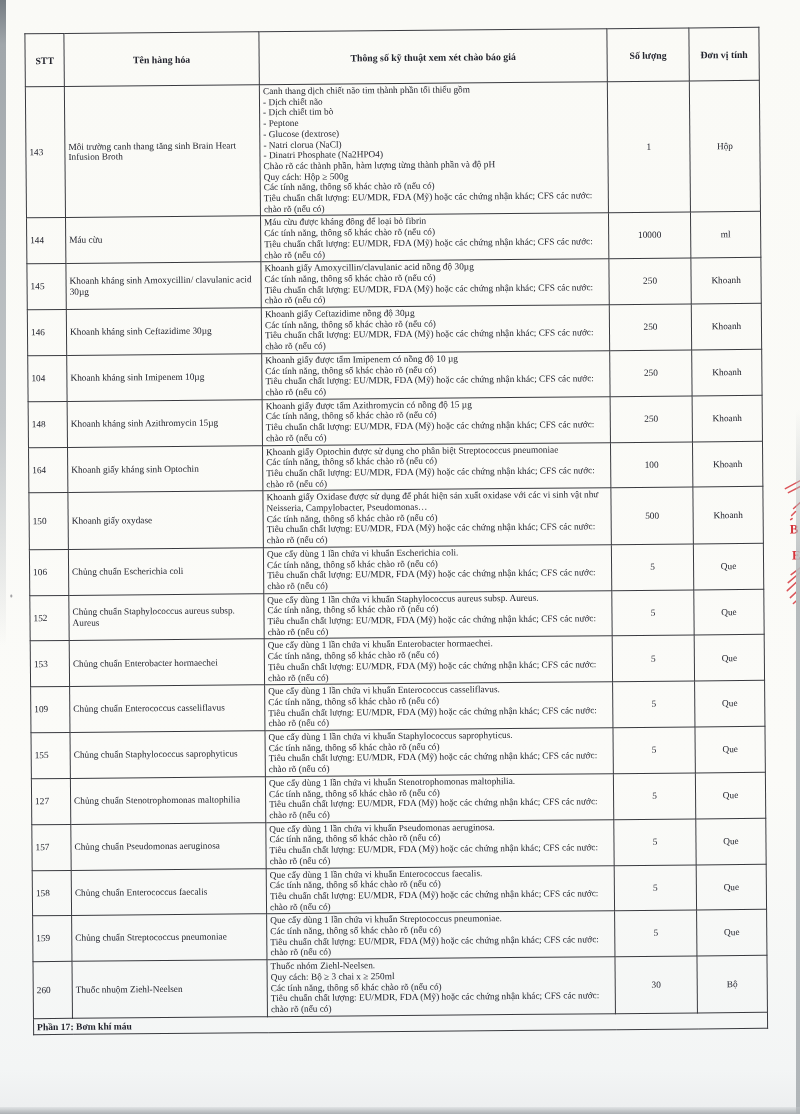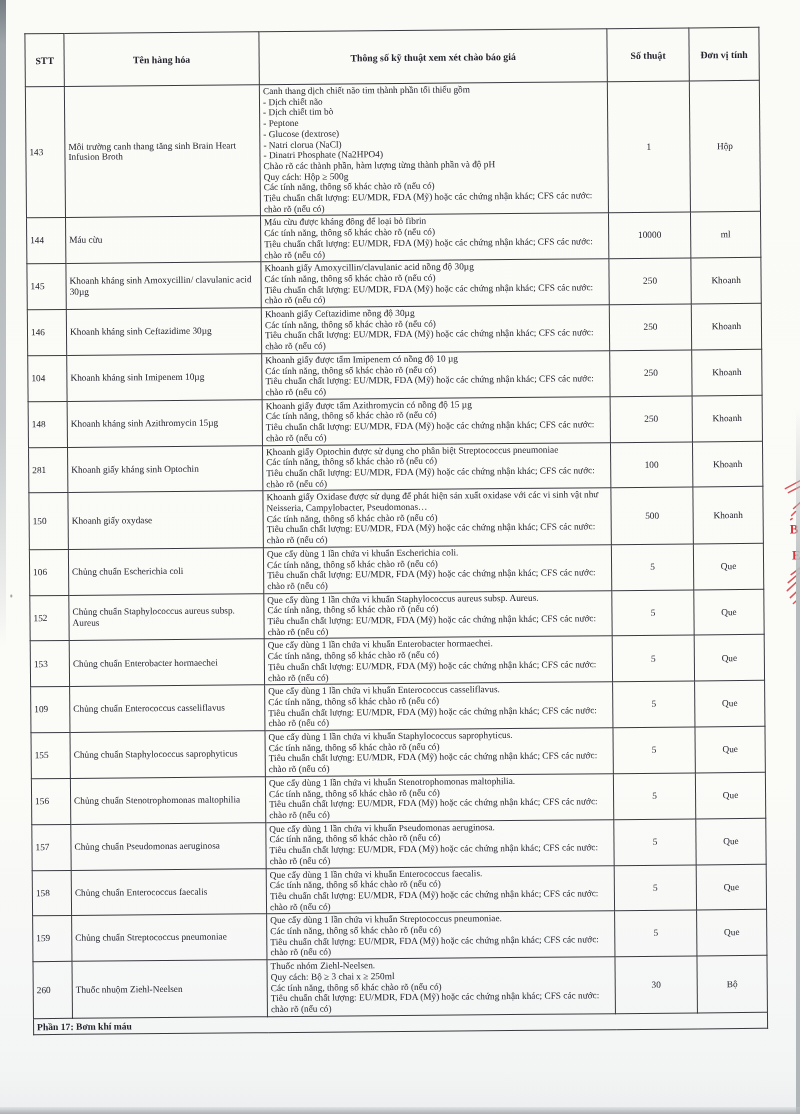--- a/index.html
+++ b/index.html
@@ -65,21 +65,21 @@
       <col style="width:195px">
       <col style="width:348px">
       <col style="width:82px">
       <col style="width:70px">
     </colgroup>
     <thead>
       <tr>
         <th>STT</th>
         <th>Tên hàng hóa</th>
         <th>Thông số kỹ thuật xem xét chào báo giá</th>
-        <th>Số thuật</th>
+        <th>Số lượng</th>
         <th>Đơn vị tính</th>
       </tr>
     </thead>
     <tbody>
         <tr>
           <td class="stt">143</td>
           <td class="name">Môi trường canh thang tăng sinh Brain Heart Infusion Broth</td>
           <td class="specs">
             <div class="spec-line">Canh thang dịch chiết não tim thành phần tối thiểu gồm</div>
             <div class="spec-line">- Dịch chiết não</div>
@@ -145,21 +145,21 @@
           <td class="name">Khoanh kháng sinh Azithromycin 15µg</td>
           <td class="specs">
             <div class="spec-line">Khoanh giấy được tẩm Azithromycin có nồng độ 15 µg</div>
             <div class="spec-line">Các tính năng, thông số khác chào rõ (nếu có)</div>
             <div class="spec-line">Tiêu chuẩn chất lượng: EU/MDR, FDA (Mỹ) hoặc các chứng nhận khác; CFS các nước: chào rõ (nếu có)</div>
           </td>
           <td class="qty">250</td>
           <td class="unit">Khoanh</td>
         </tr>
         <tr>
-          <td class="stt">281</td>
+          <td class="stt">164</td>
           <td class="name">Khoanh giấy kháng sinh Optochin</td>
           <td class="specs">
             <div class="spec-line">Khoanh giấy Optochin được sử dụng cho phân biệt Streptococcus pneumoniae</div>
             <div class="spec-line">Các tính năng, thông số khác chào rõ (nếu có)</div>
             <div class="spec-line">Tiêu chuẩn chất lượng: EU/MDR, FDA (Mỹ) hoặc các chứng nhận khác; CFS các nước: chào rõ (nếu có)</div>
           </td>
           <td class="qty">100</td>
           <td class="unit">Khoanh</td>
         </tr>
         <tr>
@@ -222,21 +222,21 @@
           <td class="name">Chủng chuẩn Staphylococcus saprophyticus</td>
           <td class="specs">
             <div class="spec-line">Que cấy dùng 1 lần chứa vi khuẩn Staphylococcus saprophyticus.</div>
             <div class="spec-line">Các tính năng, thông số khác chào rõ (nếu có)</div>
             <div class="spec-line">Tiêu chuẩn chất lượng: EU/MDR, FDA (Mỹ) hoặc các chứng nhận khác; CFS các nước: chào rõ (nếu có)</div>
           </td>
           <td class="qty">5</td>
           <td class="unit">Que</td>
         </tr>
         <tr>
-          <td class="stt">156</td>
+          <td class="stt">127</td>
           <td class="name">Chủng chuẩn Stenotrophomonas maltophilia</td>
           <td class="specs">
             <div class="spec-line">Que cấy dùng 1 lần chứa vi khuẩn Stenotrophomonas maltophilia.</div>
             <div class="spec-line">Các tính năng, thông số khác chào rõ (nếu có)</div>
             <div class="spec-line">Tiêu chuẩn chất lượng: EU/MDR, FDA (Mỹ) hoặc các chứng nhận khác; CFS các nước: chào rõ (nếu có)</div>
           </td>
           <td class="qty">5</td>
           <td class="unit">Que</td>
         </tr>
         <tr>

